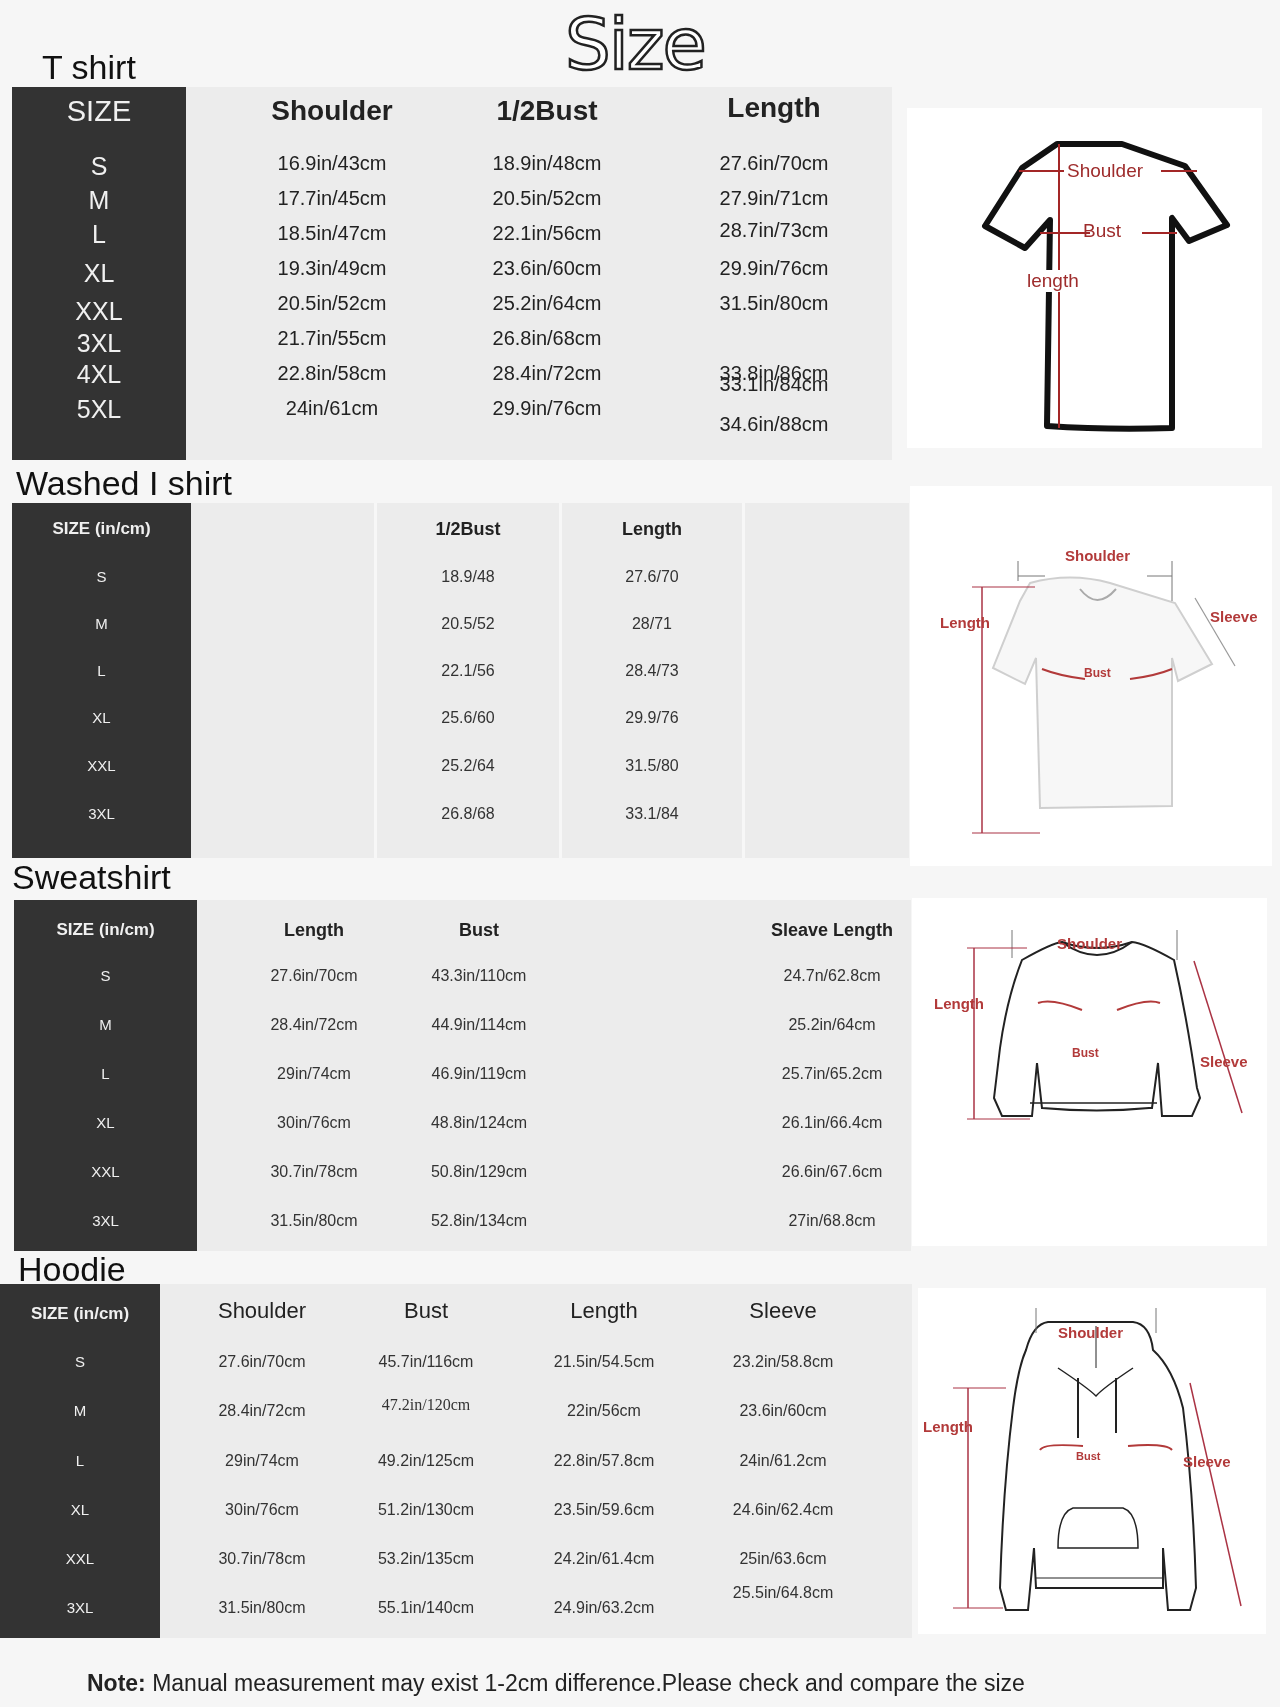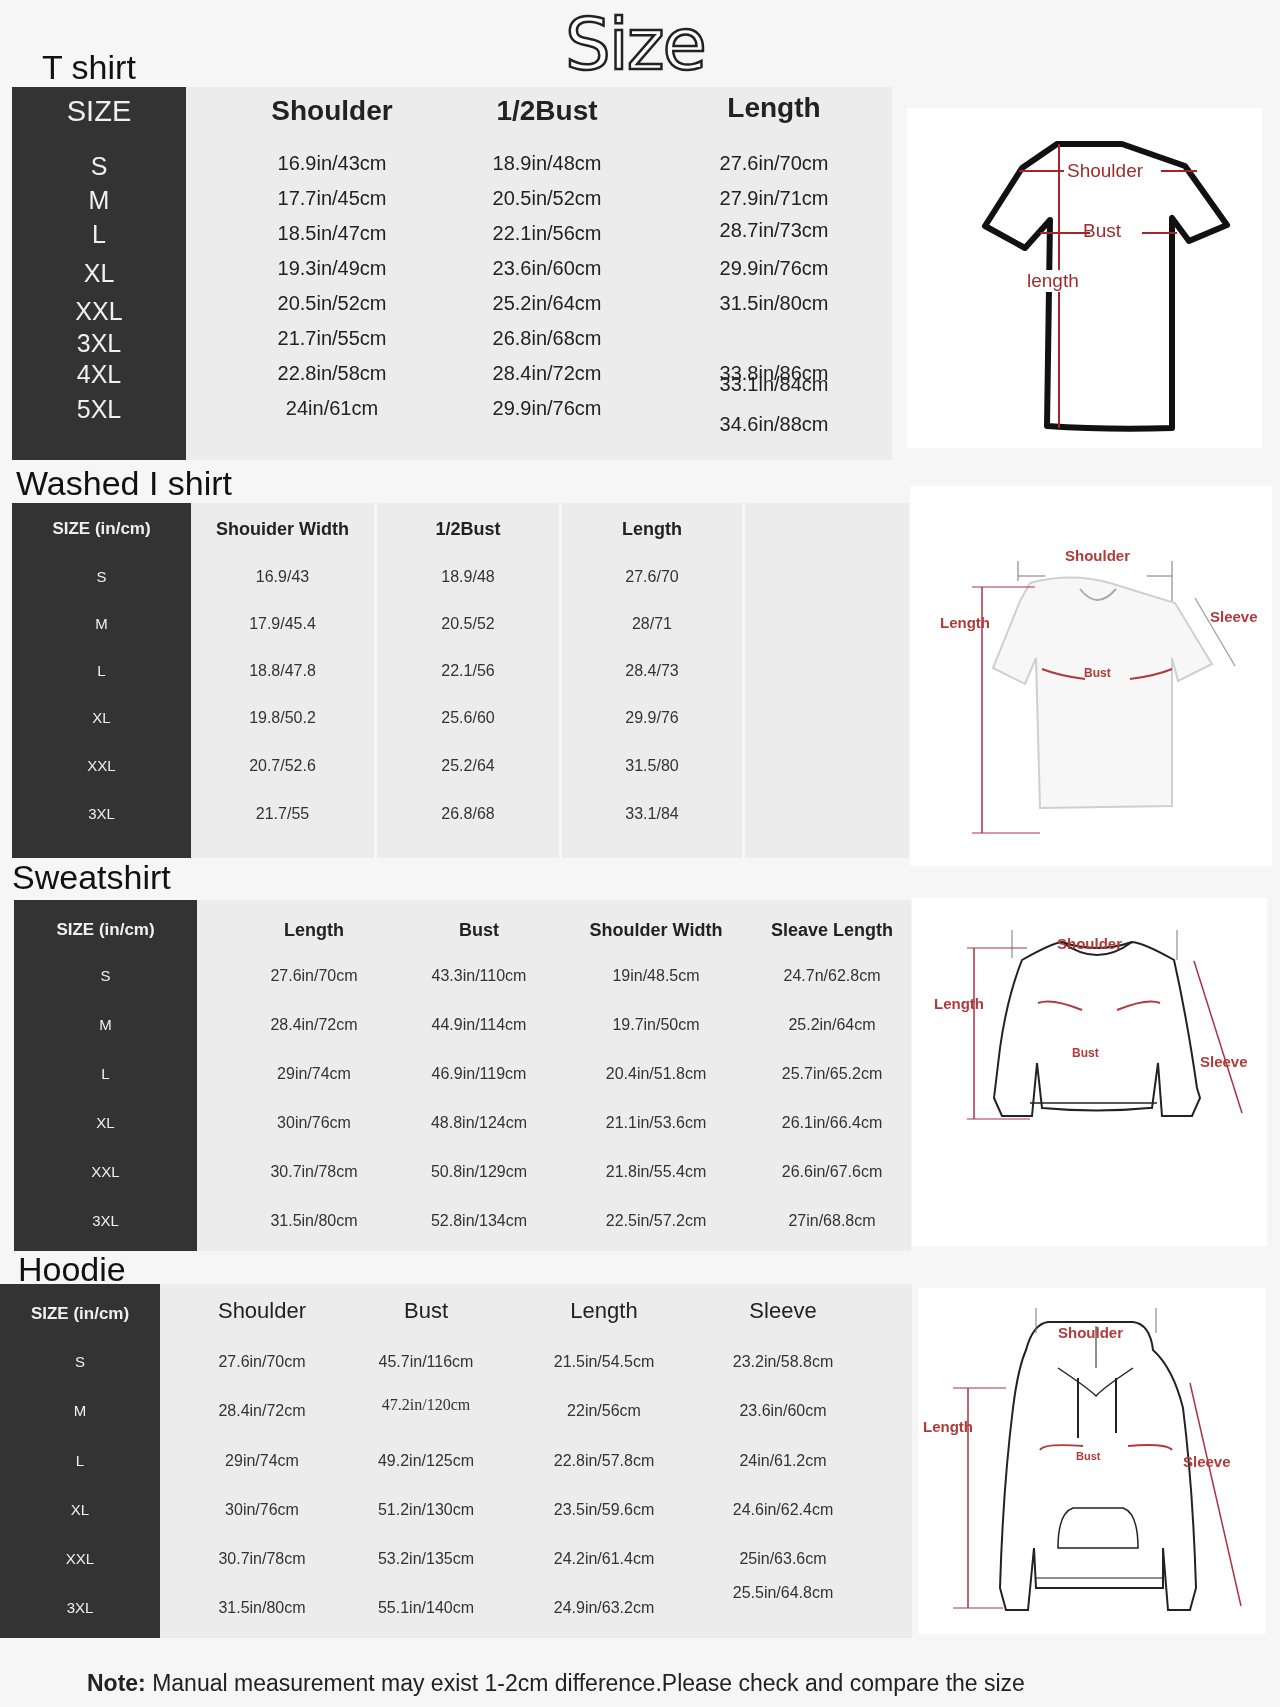--- a/index.html
+++ b/index.html
@@ -122,29 +122,20 @@
     <div class="size-cell" style="top:112px;">M</div>
     <div class="size-cell" style="top:159px;">L</div>
     <div class="size-cell" style="top:206px;">XL</div>
     <div class="size-cell" style="top:254px;">XXL</div>
     <div class="size-cell" style="top:302px;">3XL</div>
   </div>
   <div class="divider" style="left:362px;"></div>
   <div class="divider" style="left:547px;"></div>
   <div class="divider" style="left:730px;"></div>
 
-  <div class="col" style="left:179px; width:183px;">
-    <div class="col-head" style="top:16px;">Shouider Width</div>
-    <div class="col-cell" style="top:65px;">16.9/43</div>
-    <div class="col-cell" style="top:112px;">17.9/45.4</div>
-    <div class="col-cell" style="top:159px;">18.8/47.8</div>
-    <div class="col-cell" style="top:206px;">19.8/50.2</div>
-    <div class="col-cell" style="top:254px;">20.7/52.6</div>
-    <div class="col-cell" style="top:302px;">21.7/55</div>
-  </div>
   <div class="col" style="left:365px; width:182px;">
     <div class="col-head" style="top:16px;">1/2Bust</div>
     <div class="col-cell" style="top:65px;">18.9/48</div>
     <div class="col-cell" style="top:112px;">20.5/52</div>
     <div class="col-cell" style="top:159px;">22.1/56</div>
     <div class="col-cell" style="top:206px;">25.6/60</div>
     <div class="col-cell" style="top:254px;">25.2/64</div>
     <div class="col-cell" style="top:302px;">26.8/68</div>
   </div>
   <div class="col" style="left:550px; width:180px;">
@@ -201,29 +192,20 @@
     <div class="col-cell" style="top:312px;">31.5in/80cm</div>
   </div>
   <div class="col" style="left:375px; width:180px;">
     <div class="col-head" style="top:20px;">Bust</div>
     <div class="col-cell" style="top:67px;">43.3in/110cm</div>
     <div class="col-cell" style="top:116px;">44.9in/114cm</div>
     <div class="col-cell" style="top:165px;">46.9in/119cm</div>
     <div class="col-cell" style="top:214px;">48.8in/124cm</div>
     <div class="col-cell" style="top:263px;">50.8in/129cm</div>
     <div class="col-cell" style="top:312px;">52.8in/134cm</div>
-  </div>
-  <div class="col" style="left:552px; width:180px;">
-    <div class="col-head" style="top:20px;">Shoulder Width</div>
-    <div class="col-cell" style="top:67px;">19in/48.5cm</div>
-    <div class="col-cell" style="top:116px;">19.7in/50cm</div>
-    <div class="col-cell" style="top:165px;">20.4in/51.8cm</div>
-    <div class="col-cell" style="top:214px;">21.1in/53.6cm</div>
-    <div class="col-cell" style="top:263px;">21.8in/55.4cm</div>
-    <div class="col-cell" style="top:312px;">22.5in/57.2cm</div>
   </div>
   <div class="col" style="left:728px; width:180px;">
     <div class="col-head" style="top:20px;">Sleave Length</div>
     <div class="col-cell" style="top:67px;">24.7n/62.8cm</div>
     <div class="col-cell" style="top:116px;">25.2in/64cm</div>
     <div class="col-cell" style="top:165px;">25.7in/65.2cm</div>
     <div class="col-cell" style="top:214px;">26.1in/66.4cm</div>
     <div class="col-cell" style="top:263px;">26.6in/67.6cm</div>
     <div class="col-cell" style="top:312px;">27in/68.8cm</div>
   </div>

